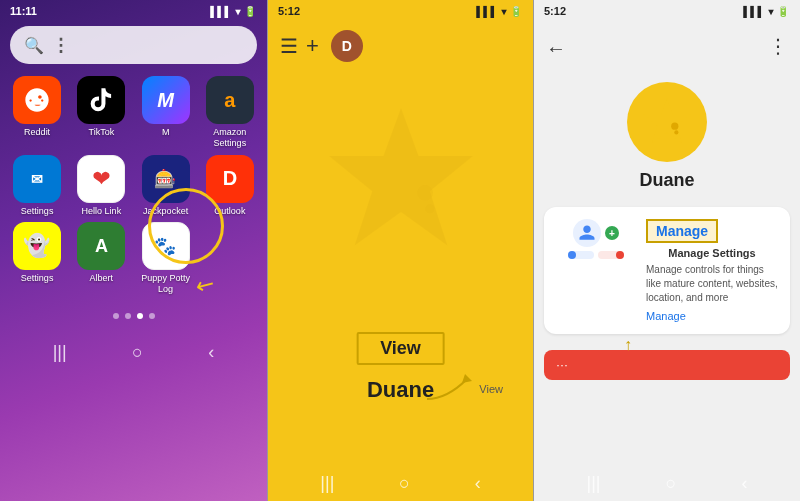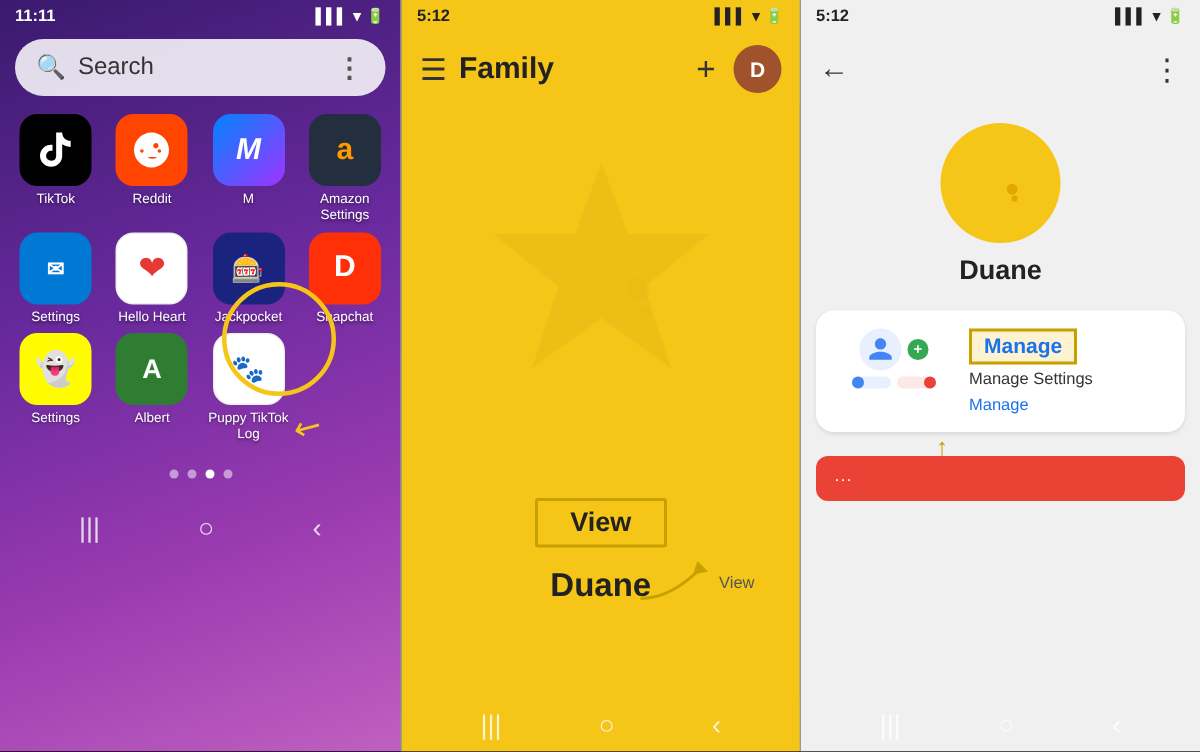--- a/index.html
+++ b/index.html
@@ -336,80 +336,79 @@
     <span>11:11</span>
     <div class="status-right">
       <span>▌▌▌</span>
       <span>▾</span>
       <span>🔋</span>
     </div>
   </div>
 
   <div class="search-bar">
     <span>🔍</span>
-    <span class="search-text">Search</span>
     <span class="search-dots">⋮</span>
   </div>
 
   <div class="app-grid">
 
-    <div class="app-item">
-      <div class="app-icon tiktok-icon">
-        <svg width="28" height="28" viewBox="0 0 24 24" fill="white">
-            <path d="M19.59 6.69a4.83 4.83 0 01-3.77-4.25V2h-3.45v13.67a2.89 2.89 0 01-2.88 2.5 2.89 2.89 0 01-2.89-2.89 2.89 2.89 0 012.89-2.89c.28 0 .54.04.79.1V9.01a6.33 6.33 0 00-.79-.05 6.34 6.34 0 00-6.34 6.34 6.34 6.34 0 006.34 6.34 6.34 6.34 0 006.33-6.34V8.69a8.27 8.27 0 004.84 1.54V6.78a4.85 4.85 0 01-1.07-.09z"></path>
-          </svg>
-      </div>
-      <span class="app-label">TikTok</span>
-    </div>
     <div class="app-item">
       <div class="app-icon reddit-icon">
         <svg width="28" height="28" viewBox="0 0 24 24" fill="white">
             <circle cx="12" cy="12" r="10" fill="#ff4500"></circle>
             <path d="M12 2C6.48 2 2 6.48 2 12s4.48 10 10 10 10-4.48 10-10S17.52 2 12 2zm5.5 10.5c0 .55-.45 1-1 1s-1-.45-1-1 .45-1 1-1 1 .45 1 1zm-10 0c0 .55-.45 1-1 1s-1-.45-1-1 .45-1 1-1 1 .45 1 1zm5 4.5c-1.38 0-2.5-.45-2.5-1h5c0 .55-1.12 1-2.5 1zm.5-7.5c0-.83.67-1.5 1.5-1.5s1.5.67 1.5 1.5-.67 1.5-1.5 1.5-1.5-.67-1.5-1.5z" fill="white"></path>
           </svg>
       </div>
       <span class="app-label">Reddit</span>
     </div>
     <div class="app-item">
+      <div class="app-icon tiktok-icon">
+        <svg width="28" height="28" viewBox="0 0 24 24" fill="white">
+            <path d="M19.59 6.69a4.83 4.83 0 01-3.77-4.25V2h-3.45v13.67a2.89 2.89 0 01-2.88 2.5 2.89 2.89 0 01-2.89-2.89 2.89 2.89 0 012.89-2.89c.28 0 .54.04.79.1V9.01a6.33 6.33 0 00-.79-.05 6.34 6.34 0 00-6.34 6.34 6.34 6.34 0 006.34 6.34 6.34 6.34 0 006.33-6.34V8.69a8.27 8.27 0 004.84 1.54V6.78a4.85 4.85 0 01-1.07-.09z"></path>
+          </svg>
+      </div>
+      <span class="app-label">TikTok</span>
+    </div>
+    <div class="app-item">
       <div class="app-icon messenger-icon" style="font-size:20px; font-weight:bold; font-style:italic;">M</div>
       <span class="app-label">M</span>
     </div>
     <div class="app-item">
       <div class="app-icon amazon-icon" style="font-size:20px; color:#ff9900; font-weight:bold;">a</div>
       <span class="app-label">Amazon Settings</span>
     </div>
 
     <div class="app-item">
       <div class="app-icon outlook-icon" style="font-size:14px; font-weight:bold;">✉</div>
       <span class="app-label">Settings</span>
     </div>
     <div class="app-item">
       <div class="app-icon hello-heart-icon" style="font-size:22px; color:#e53935;">❤</div>
-      <span class="app-label">Hello Heart</span>
+      <span class="app-label">Hello Link</span>
     </div>
     <div class="app-item">
       <div class="app-icon jackpocket-icon" style="font-size:18px;">🎰</div>
       <span class="app-label">Jackpocket</span>
     </div>
     <div class="app-item">
       <div class="app-icon doordash-icon" style="font-size:20px; font-weight:bold; color:#fff;">D</div>
-      <span class="app-label">Snapchat</span>
+      <span class="app-label">Outlook</span>
     </div>
 
     <div class="app-item">
       <div class="app-icon snapchat-icon" style="font-size:22px;">👻</div>
       <span class="app-label">Settings</span>
     </div>
     <div class="app-item">
       <div class="app-icon albert-icon" style="font-size:18px; font-weight:bold; color:#fff;">A</div>
       <span class="app-label">Albert</span>
     </div>
     <div class="app-item">
       <div class="app-icon puppy-icon" style="font-size:18px;">🐾</div>
-      <span class="app-label">Puppy TikTok Log</span>
+      <span class="app-label">Puppy Potty Log</span>
     </div>
   </div>
 
   <div class="family-link-highlight"></div>
   <div style="position:absolute; top:272px; left:196px; color:#f5c518; font-size:22px; z-index:10; transform:rotate(30deg);">↙</div>
 
   <div class="dot-indicators" style="margin-top: 14px;">
     <div class="dot"></div>
     <div class="dot"></div>
     <div class="dot active"></div>
@@ -428,21 +427,20 @@
     <span>5:12</span>
     <div class="status-right">
       <span>▌▌▌</span>
       <span>▾</span>
       <span>🔋</span>
     </div>
   </div>
 
   <div class="panel2-header">
     <span class="hamburger">☰</span>
-    <span class="panel2-title">Family</span>
     <div class="panel2-header-right">
       <span class="plus-btn">+</span>
       <div class="avatar-circle">D</div>
     </div>
   </div>
 
   <div class="panel2-content">
 
     <div style="position:absolute; top:30px; left:50%; transform:translateX(-50%);">
       <svg width="160" height="160" viewBox="0 0 100 100" class="star-svg">
@@ -521,21 +519,22 @@
           </div>
         </div>
       </div>
     </div>
 
     <div class="manage-card-text">
       
       <div style="border:2px solid #c8a000; display:inline-block; padding:1px 8px; margin-bottom:4px; background:rgba(245,197,24,0.2);">
         <span style="font-size:14px; font-weight:700; color:#1a73e8;">Manage</span>
       </div>
-      <div style="font-size:11px; font-weight:400; color:#333; margin-bottom:4px;">Manage Settings</div>
+      <div style="font-size:11px; font-weight:700; color:#333; margin-bottom:4px;text-align:center;">Manage Settings</div>
+      <div style="font-size:10px; color:#555; line-height:1.4;">Manage controls for things like mature content, websites, location, and more</div>
       <a href="#" style="font-size:11px; color:#1a73e8; display:block; margin-top:5px; text-decoration:none; font-weight:500;">Manage</a>
     </div>
 
     <div style="position:absolute; bottom:-20px; left:80px; color:#c8a000; font-size:16px;">↑</div>
   </div>
 
   <div class="red-btn-hint" style="margin-top:8px;">
     <span style="font-size:12px; color:#fff;">···</span>
   </div>
 

